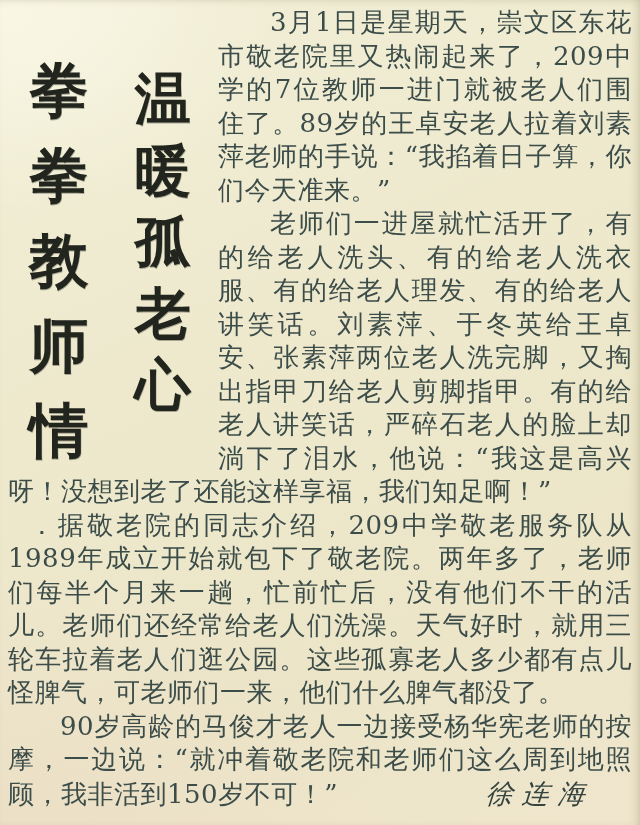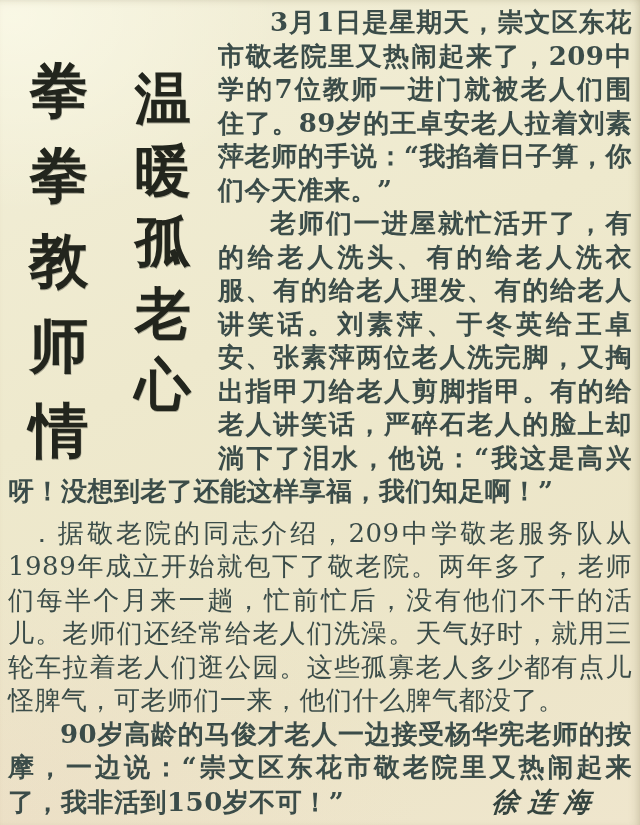--- a/index.html
+++ b/index.html
@@ -54,22 +54,22 @@
   }
   .vcol-sub {
     left: 124px;
     top: 64px;
     height: 342px;
     font-size: 56px;
   }
   .para {
     margin: 0;
   }
-  .indent-2 { text-indent: 2em; font-weight: bold; }
-  .indent-1 { text-indent: 0.8em; margin-top: 8px; }
+  .indent-2 { text-indent: 2em; }
+  .indent-1 { text-indent: 0.8em; }
   .author {
     display: inline-block;
     margin-left: 96px;
     font-style: italic;
     letter-spacing: 9px;
     font-size: 27px;
     color: #35443f;
     transform: skewX(-4deg);
   }
 </style>
@@ -95,16 +95,16 @@
           <span>心</span>
         </div>
     </div>
 
     <p class="para indent-2">3月1日是星期天，崇文区东花市敬老院里又热闹起来了，209中学的7位教师一进门就被老人们围住了。89岁的王卓安老人拉着刘素萍老师的手说：“我掐着日子算，你们今天准来。”</p>
 
     <p class="para indent-2">老师们一进屋就忙活开了，有的给老人洗头、有的给老人洗衣服、有的给老人理发、有的给老人讲笑话。刘素萍、于冬英给王卓安、张素萍两位老人洗完脚，又掏出指甲刀给老人剪脚指甲。有的给老人讲笑话，严碎石老人的脸上却淌下了泪水，他说：“我这是高兴呀！没想到老了还能这样享福，我们知足啊！”</p>
 
     <p class="para indent-1">．据敬老院的同志介绍，209中学敬老服务队从1989年成立开始就包下了敬老院。两年多了，老师们每半个月来一趟，忙前忙后，没有他们不干的活儿。老师们还经常给老人们洗澡。天气好时，就用三轮车拉着老人们逛公园。这些孤寡老人多少都有点儿怪脾气，可老师们一来，他们什么脾气都没了。</p>
 
-    <p class="para indent-2"><span>90岁高龄的马俊才老人一边接受杨华宪老师的按摩，一边说：“崇文区东花市敬老院里又热闹起来了，我非活到150岁不可！”</span><span class="author">徐连海</span></p>
+    <p class="para indent-2"><span>90岁高龄的马俊才老人一边接受杨华宪老师的按摩，一边说：“就冲着敬老院和老师们这么周到地照顾，我非活到150岁不可！”</span><span class="author">徐连海</span></p>
 
   </div>
 </div>
 
 </body></html>

